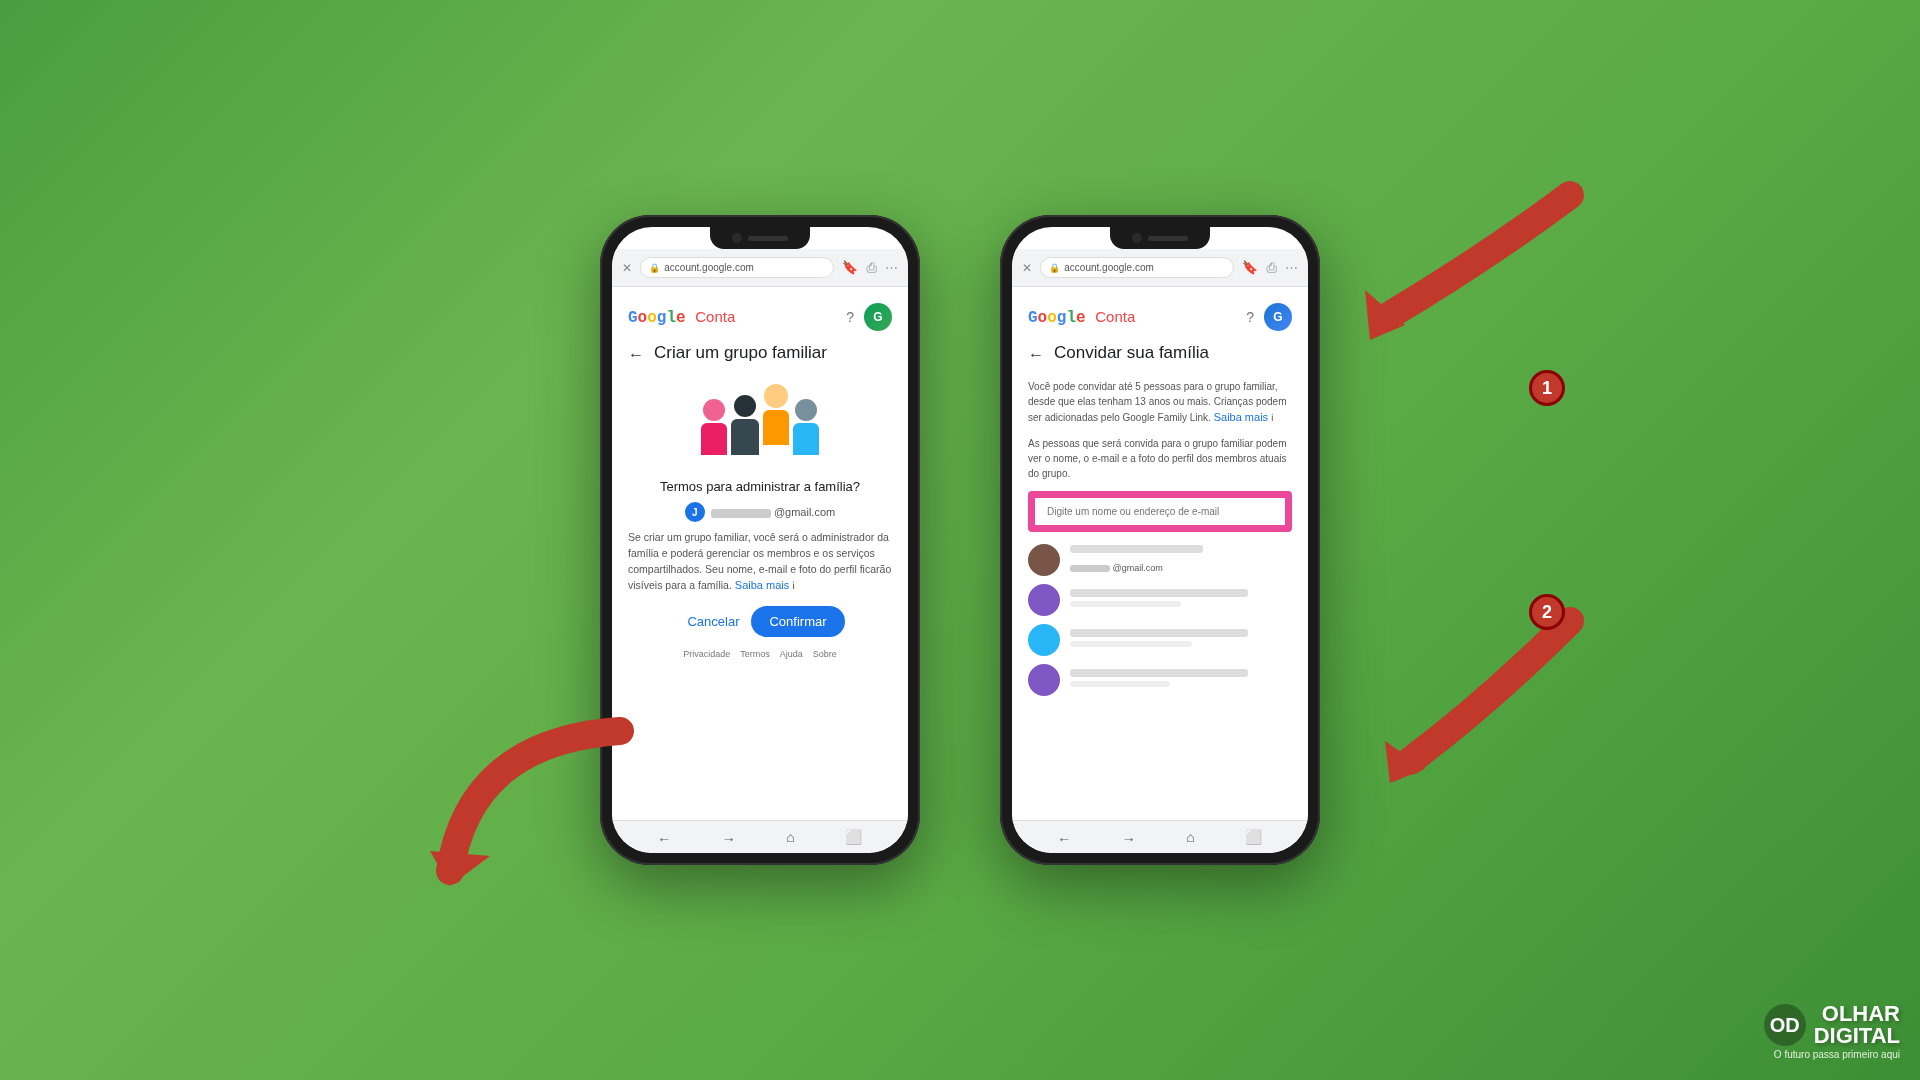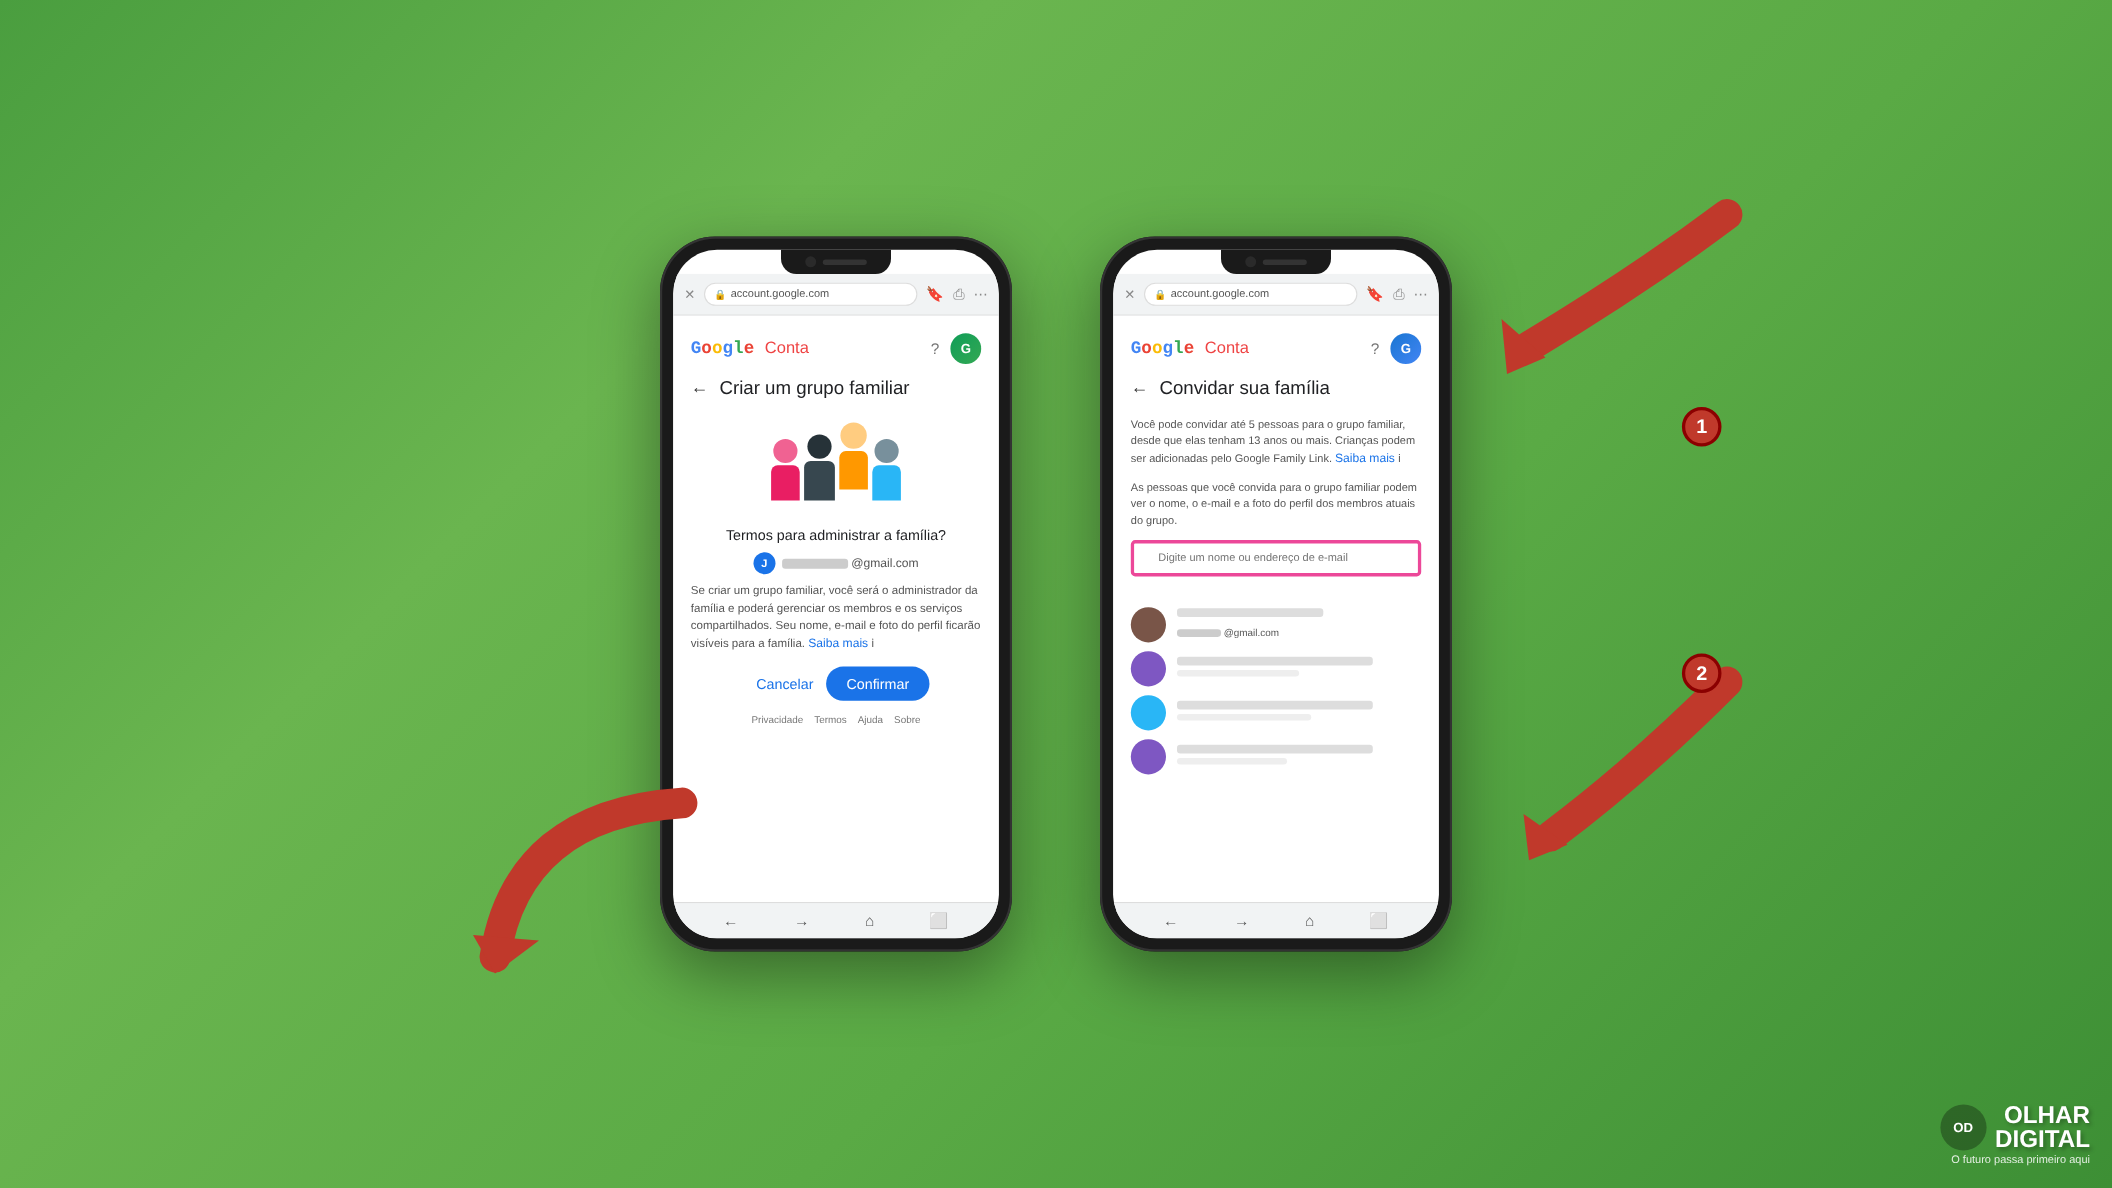--- a/index.html
+++ b/index.html
@@ -338,26 +338,26 @@
     
     .invite-description {
       font-size: 10px;
       color: #555;
       line-height: 1.5;
       margin-bottom: 10px;
     }
 
     .search-input-field {
       width: 100%;
-      border: 3px solid #ec4899;
+      border: 7px solid #ec4899;
       border-radius: 4px;
-      padding: 8px 22px;
+      padding: 8px 12px;
       font-size: 10px;
       color: #aaa;
-      margin-bottom: 28px;
+      margin-bottom: 12px;
     }
 
     .contact-list {
       display: flex;
       flex-direction: column;
       gap: 8px;
     }
 
     .contact-item {
       display: flex;
@@ -621,21 +621,21 @@
           </div>
 
           
           <p class="invite-description">
             <span>Você pode convidar até 5 pessoas para o grupo familiar, desde que elas tenham 13 anos ou mais. Crianças podem ser adicionadas pelo Google Family Link.</span>
             <a class="saiba-mais" href="#">Saiba mais</a>
             <span> ℹ</span>
           </p>
 
           
-          <p class="invite-description">As pessoas que você convida para o grupo familiar podem ver o nome, o e-mail e a foto do perfil dos membros atuais do grupo.</p>
+          <p class="invite-description">As pessoas que será convida para o grupo familiar podem ver o nome, o e-mail e a foto do perfil dos membros atuais do grupo.</p>
 
           
           <input class="search-input-field" type="text" placeholder="Digite um nome ou endereço de e-mail" style="">
 
           
           <div class="contact-list">
 
             <div class="contact-item">
               <div class="contact-avatar" style="background:#795548;"></div>
               <div class="contact-info">
@@ -698,21 +698,21 @@
         <path d="M 260 20 Q 180 100 100 160" stroke="#c0392b" stroke-width="28" fill="none" stroke-linecap="round"></path>
         <polygon points="75,140 115,168 80,182" fill="#c0392b"></polygon>
       </svg>
     </div>
   </div>
 </div>
 
 <div class="watermark">
   <div class="watermark-logo">
     <div class="watermark-circle">
-      <span style="color:white; font-size:12px; font-weight:bold;">OD</span>
+      <span style="color:white; font-size:20px; font-weight:bold;">OD</span>
     </div>
     <div>
       <div class="watermark-text">
         <span>OLHAR</span><br>
         <span>DIGITAL</span>
       </div>
     </div>
   </div>
   <div class="watermark-subtitle">O futuro passa primeiro aqui</div>
 </div>

